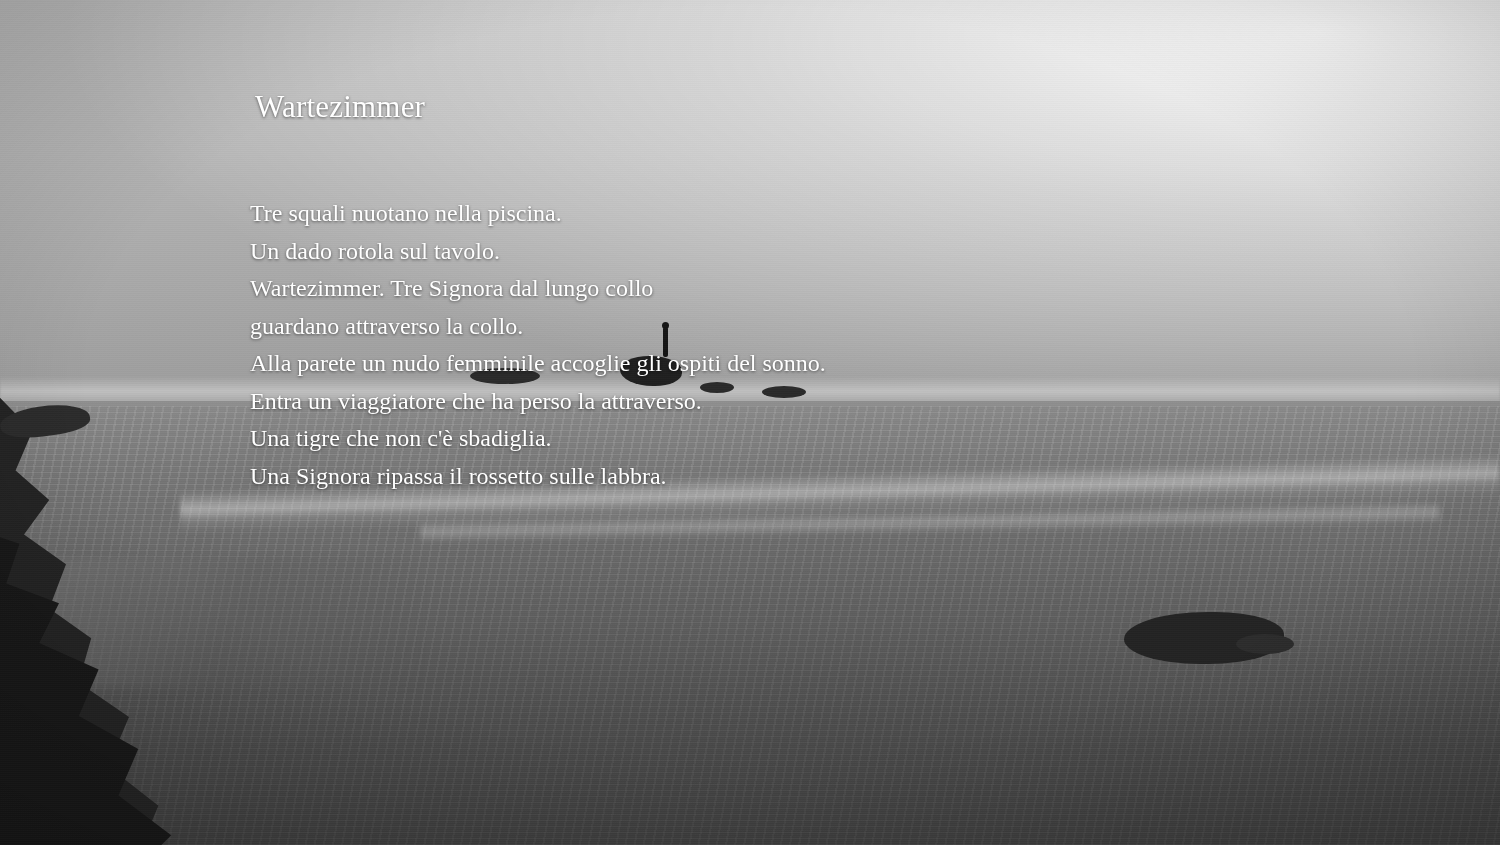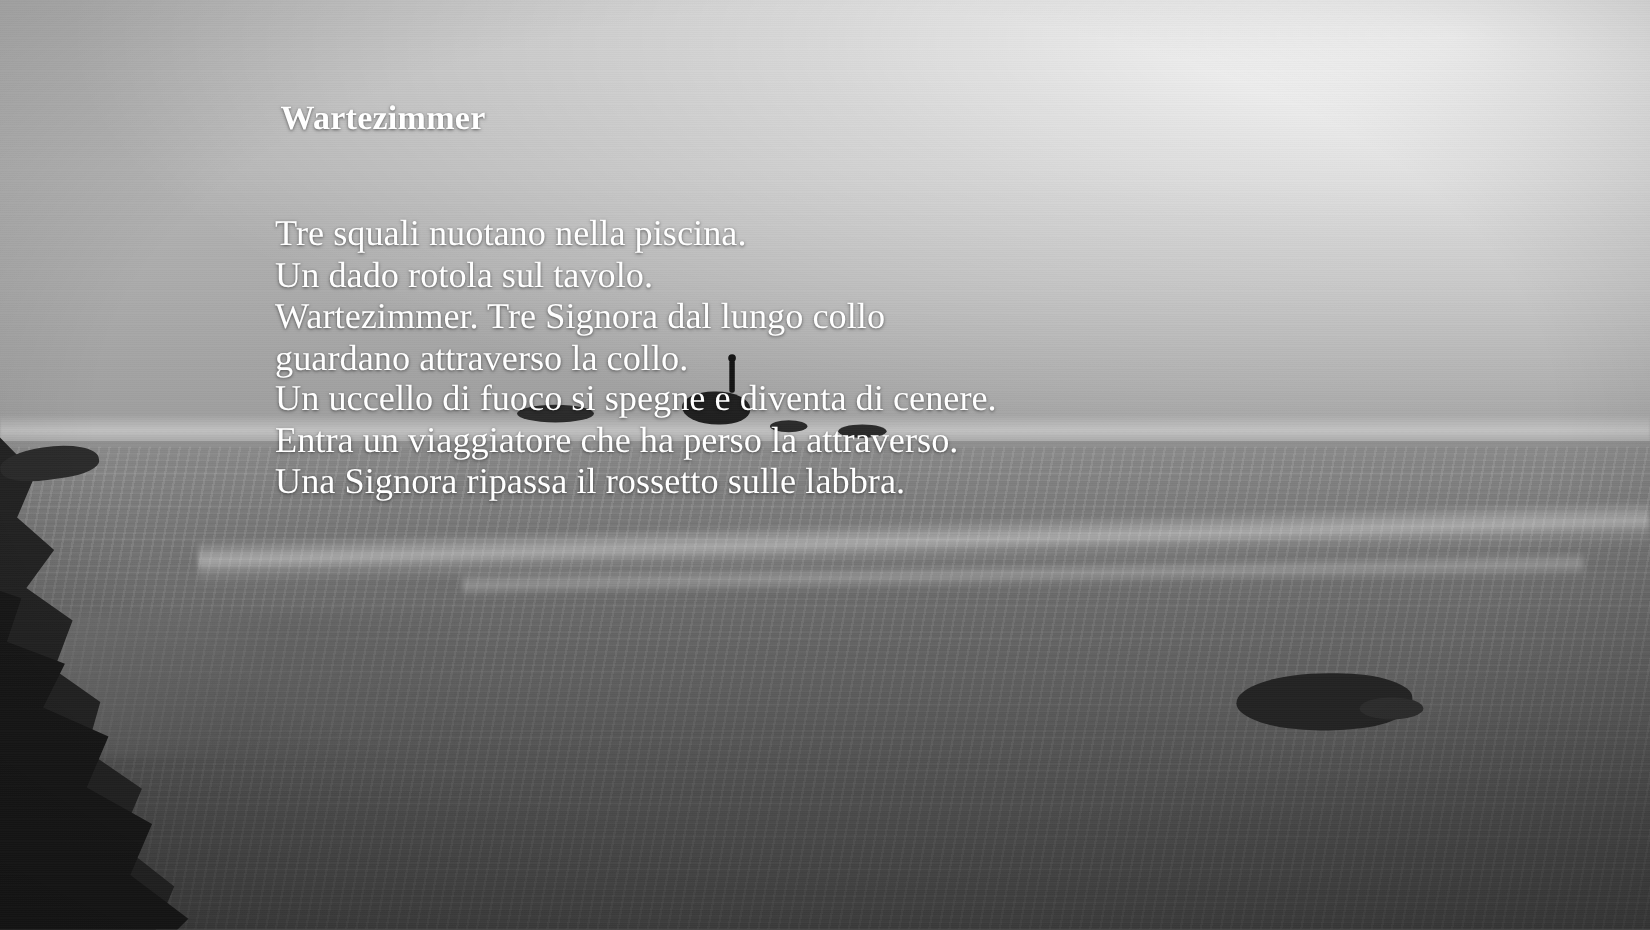--- a/index.html
+++ b/index.html
@@ -170,26 +170,26 @@
     position: absolute;
     left: 250px;
     top: 88px;
     width: 900px;
     color: #ffffff;
     text-shadow: 0 1px 3px rgba(0,0,0,0.55);
   }
   .poem-title {
     font-size: 31px;
     line-height: 1.2;
-    font-weight: 700;
+    font-weight: 400;
     margin: 0 0 70px 5px;
     letter-spacing: 0.2px;
   }
   .poem-body {
-    font-size: 33px;
+    font-size: 24px;
     line-height: 37.5px;
     margin: 0;
   }
   .poem-line {
     white-space: pre;
   }
 </style>
 </head>
 <body>
 
@@ -218,19 +218,20 @@
     <div class="grain"></div>
   </div>
 
   <div class="poem">
     <h1 class="poem-title">Wartezimmer</h1>
     <div class="poem-body">
       <div class="poem-line">Tre squali nuotano nella piscina.</div>
       <div class="poem-line">Un dado rotola sul tavolo.</div>
       <div class="poem-line">Wartezimmer. Tre Signora dal lungo collo</div>
       <div class="poem-line">guardano attraverso la collo.</div>
-      <div class="poem-line">Un uccello di fuoco si spegne e diventa di cenere.</div>
+      <div class="poem-line">Alla parete un nudo femminile accoglie gli ospiti del sonno.</div>
       <div class="poem-line">Entra un viaggiatore che ha perso la attraverso.</div>
+      <div class="poem-line">Una tigre che non c'è sbadiglia.</div>
       <div class="poem-line">Una Signora ripassa il rossetto sulle labbra.</div>
     </div>
   </div>
 
 </div>
 
 </body></html>

